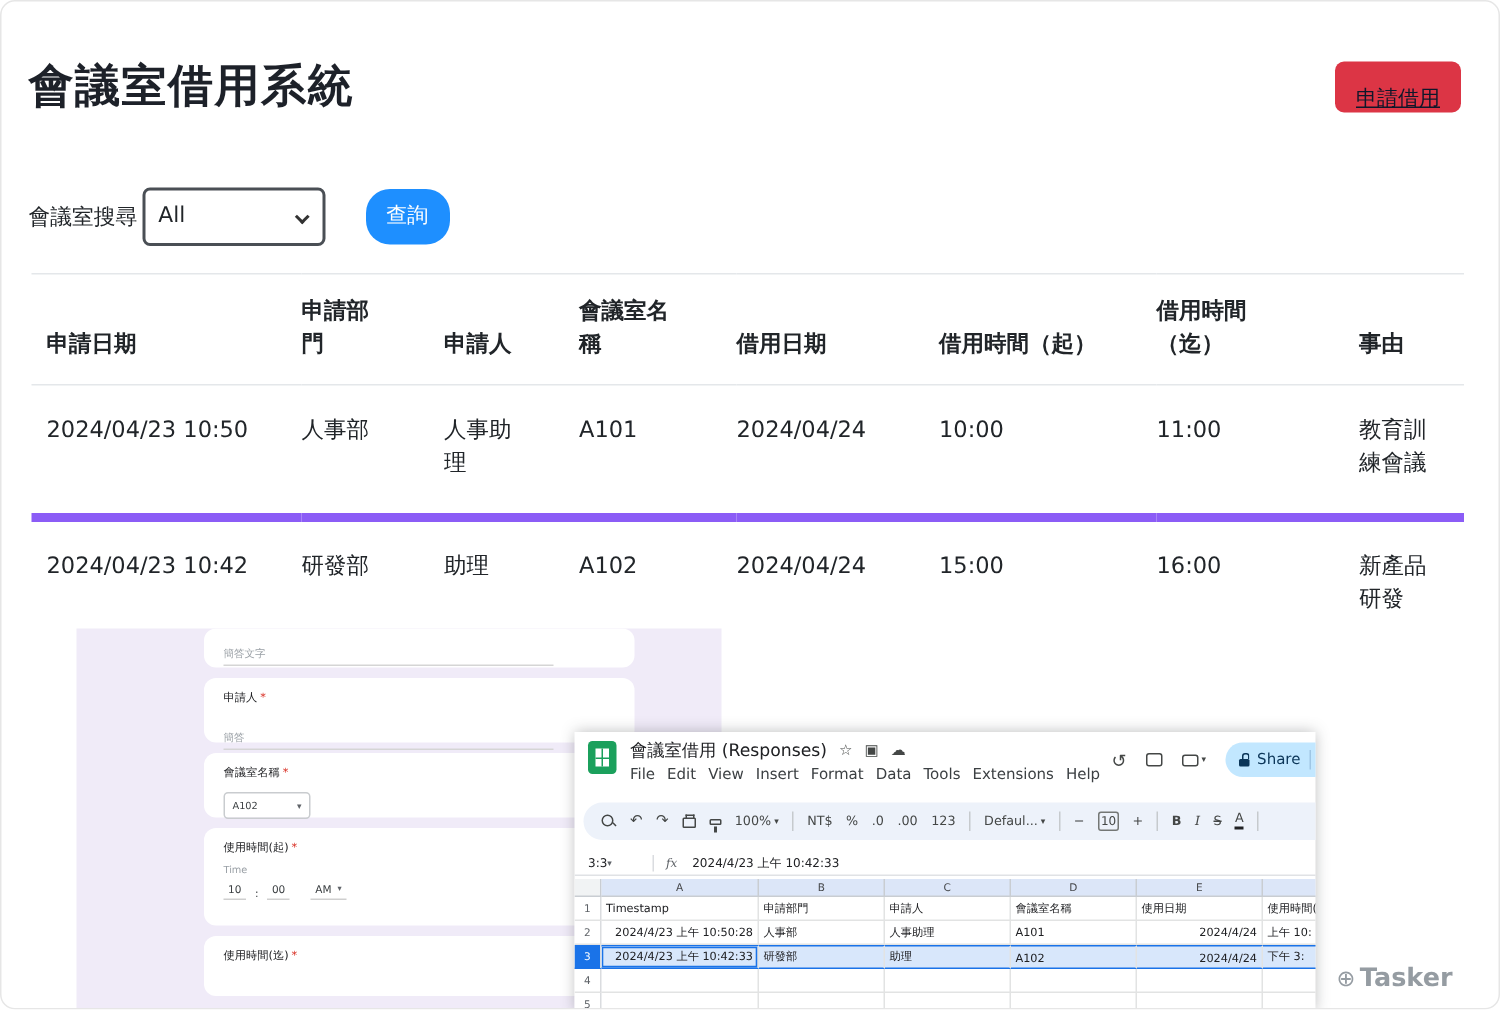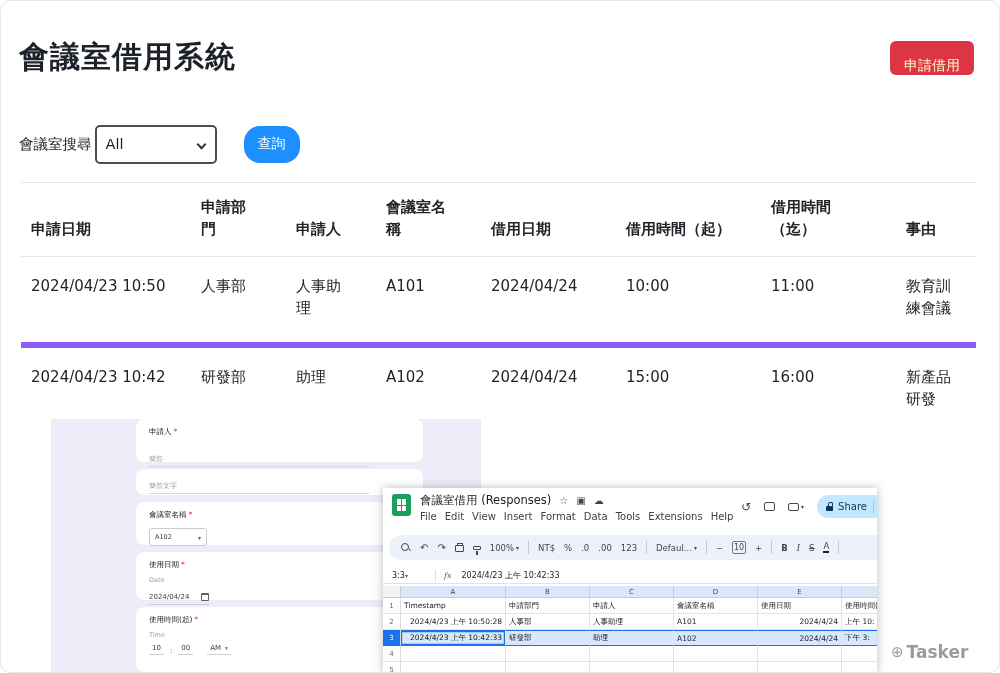--- a/index.html
+++ b/index.html
@@ -3,23 +3,23 @@
 <meta charset="utf-8">
 <style>
   * { box-sizing: border-box; margin: 0; padding: 0; }
   body { background:#fff; font-family:"DejaVu Sans","Liberation Sans",sans-serif; }
   .screen { position:relative; width:1000px; height:673px; background:#fff;
             border:1px solid #e6e6e6; border-radius:10px; overflow:hidden; }
 
   
   .topbar { display:flex; justify-content:space-between; align-items:flex-start; padding:36px 25px 0 18px; }
   .page-title { font-size:30px; font-weight:700; color:#1d2129; letter-spacing:1px; }
-  .btn-apply { background:#dc3545; color:#fef9c3; border:none; border-radius:6px;
+  .btn-apply { background:#dc3545; color:#0f172a; border:none; border-radius:6px;
                font-size:14px; padding:16px 14px; height:34px; margin-top:4px; cursor:pointer;
-               font-family:inherit; }
+               font-family:inherit;text-decoration:underline; }
 
   
   .search-row { display:flex; align-items:center; margin:46px 0 0 18px; height:40px; }
   .search-label { font-size:14.5px; color:#212529; }
   .select-box { position:relative; margin-left:3px; width:122px; height:39px; border:2px solid #4a4f55;
                 border-radius:5px; background:#fff; display:flex; align-items:center; padding:0 26px 0 9px;
                 font-size:14.5px; color:#212529; cursor:pointer; }
   .select-caret { position:absolute; right:10px; top:14px; width:7px; height:7px;
                   border-right:2px solid #333; border-bottom:2px solid #333; transform:rotate(45deg); }
   .btn-query { margin-left:27px; background:#1e8fff; color:#fff; border:none; border-radius:16px;
@@ -209,40 +209,32 @@
         <td class="c5">2024/04/24</td>
         <td class="c6">15:00</td>
         <td class="c7">16:00</td>
         <td class="c8">新產品研發</td>
       </tr>
     </tbody>
   </table>
 
   <div class="gform">
     <div class="gcards">
+      <div class="gcard gcard1">
+        <div class="gph uline w220">簡答文字</div>
+      </div>
       <div class="gcard gcard2">
         <div class="glabel"><span>申請人</span><span class="greq">*</span></div>
         <div class="gans"><span class="gph uline w220">簡答</span></div>
-      </div>
-      <div class="gcard gcard1">
-        <div class="gph uline w220">簡答文字</div>
       </div>
       <div class="gcard gcard3">
         <div class="glabel"><span>會議室名稱</span><span class="greq">*</span></div>
         <div class="gdrop">
           <span>A102</span>
           <span class="dcaret">▾</span>
-        </div>
-      </div>
-      <div class="gcard gcard4">
-        <div class="glabel"><span>使用日期</span><span class="greq">*</span></div>
-        <div class="ghint">Date</div>
-        <div class="gval-row">
-          <span>2024/04/24</span>
-          <span class="cal-icon"></span>
         </div>
       </div>
       <div class="gcard gcard5">
         <div class="glabel"><span>使用時間(起)</span><span class="greq">*</span></div>
         <div class="ghint">Time</div>
         <div class="time-row">
           <span class="tseg">10</span>
           <span>:</span>
           <span class="tseg">00</span>
           <span class="tmer">

